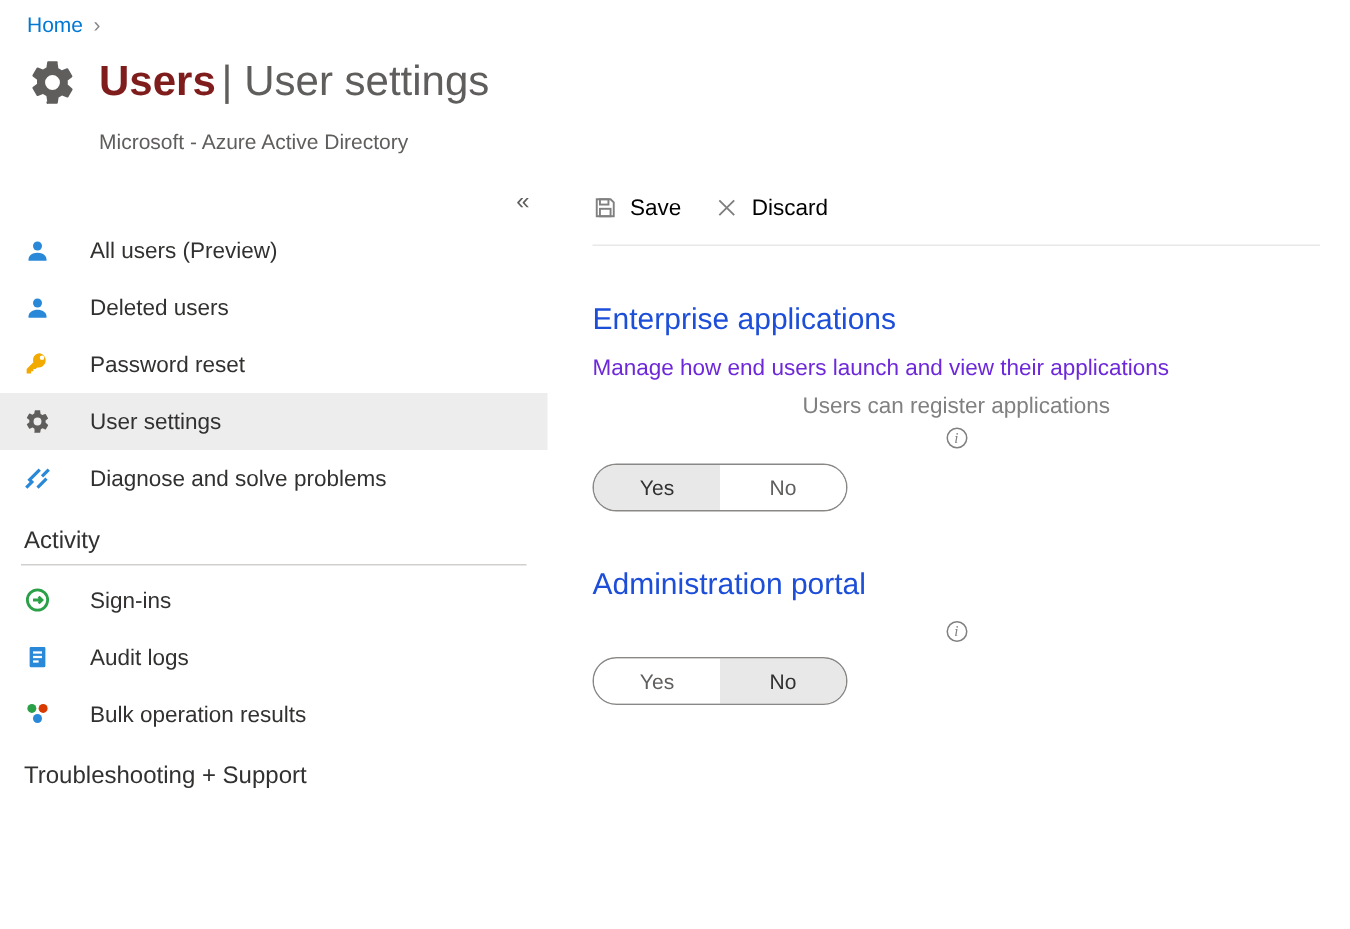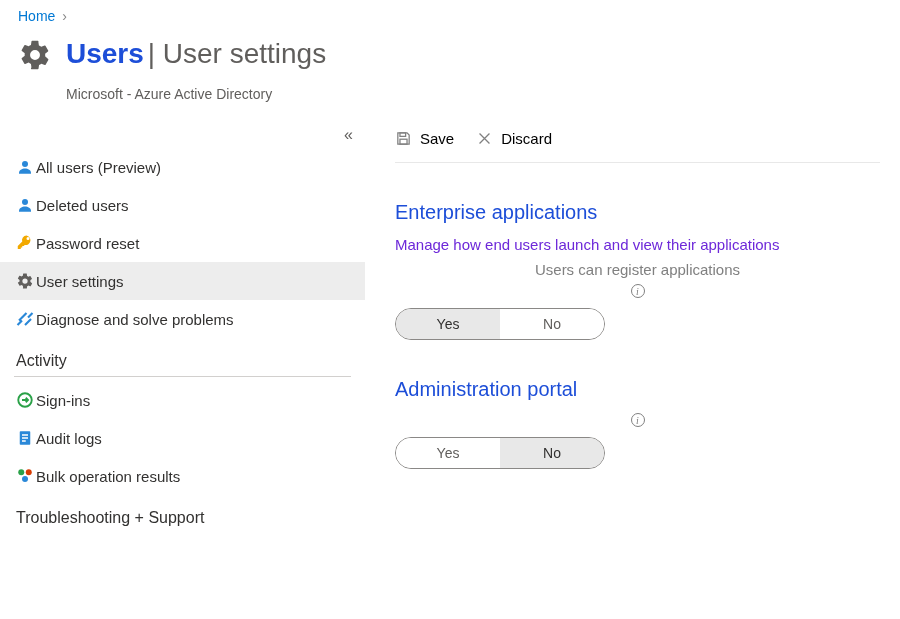--- a/index.html
+++ b/index.html
@@ -24,21 +24,21 @@
     .header {
       display: flex;
       align-items: flex-start;
       gap: 14px;
       padding: 10px 18px 18px;
     }
     .header-icon svg { width: 34px; height: 34px; fill: #605e5c; }
     .header-title {
       font-size: 28px;
       font-weight: 600;
-      color: #1d4ed8;
+      color: #7f1d1d;
       display: inline;
     }
     .header-sub {
       font-size: 28px;
       font-weight: 400;
       color: #605e5c;
     }
     .header-meta {
       font-size: 14px;
       color: #605e5c;
@@ -52,21 +52,21 @@
     .collapse-row {
       display: flex;
       justify-content: flex-end;
       padding: 6px 12px 4px;
       color: #605e5c;
       font-size: 16px;
     }
     .nav-item {
       display: flex;
       align-items: center;
-      gap: 2px;
+      gap: 26px;
       padding: 10px 16px;
       cursor: pointer;
       font-size: 15px;
       color: #323130;
     }
     .nav-item.active { background: #ededed; }
     .nav-item .icon { width: 18px; height: 18px; display: flex; align-items: center; justify-content: center; }
     .section-header {
       padding: 14px 16px 6px;
       font-size: 16px;
@@ -130,21 +130,21 @@
     }
     .pill-toggle {
       margin-top: 10px;
       display: inline-flex;
       border: 1px solid #8a8886;
       border-radius: 22px;
       overflow: hidden;
       height: 32px;
     }
     .pill-opt {
-      width: 104px;
+      width: 84px;
       display: flex;
       align-items: center;
       justify-content: center;
       font-size: 14px;
       color: #605e5c;
       cursor: pointer;
       background: #fff;
     }
     .pill-opt.selected {
       background: #e8e8e8;

